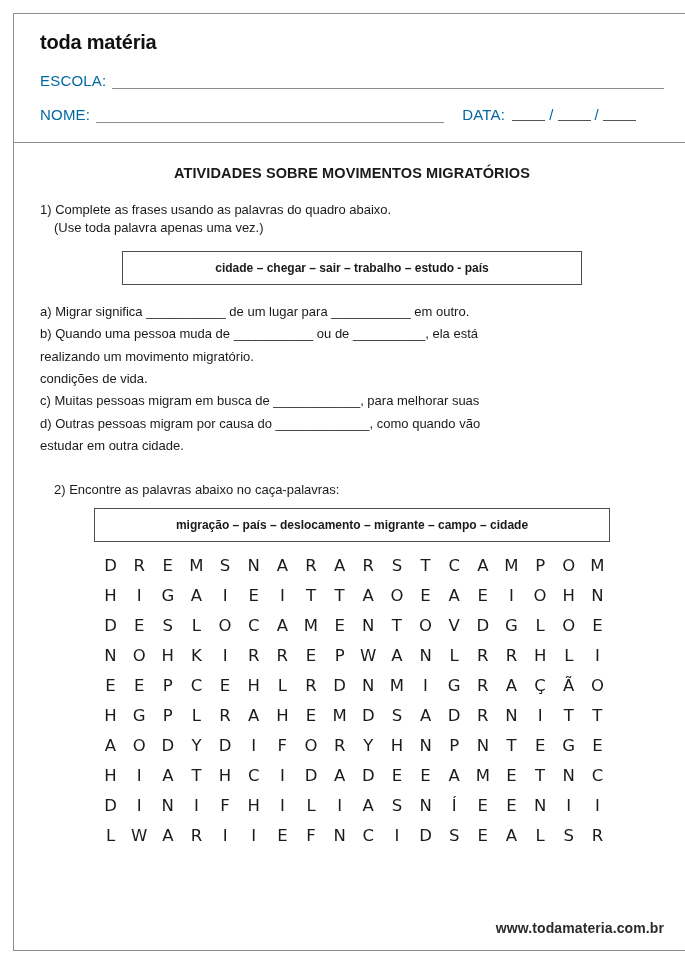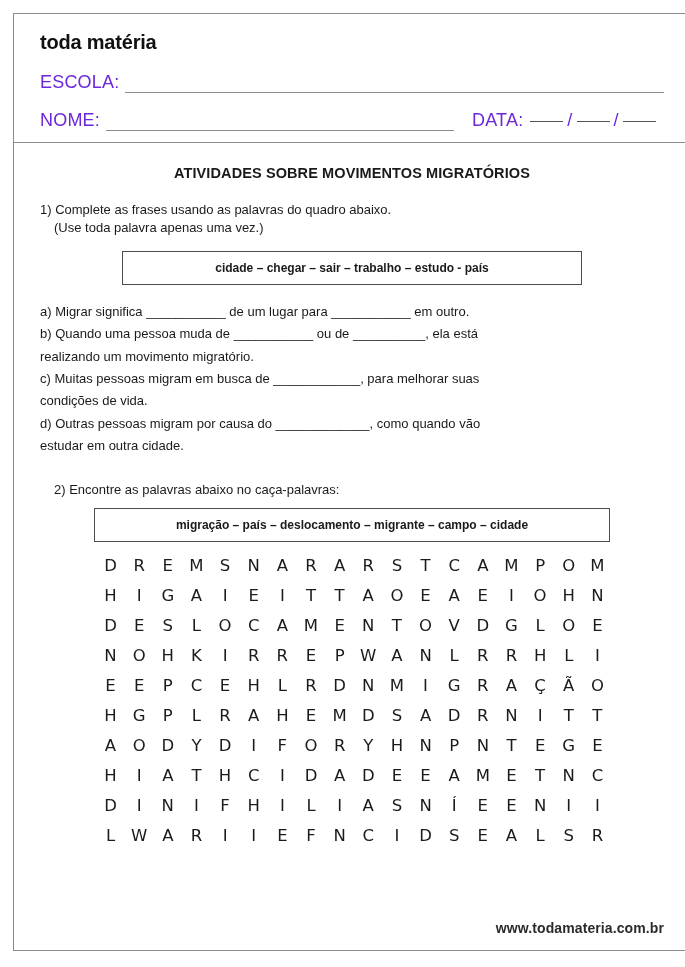--- a/index.html
+++ b/index.html
@@ -36,38 +36,38 @@
   .brand {
     font-size: 20px;
     font-weight: bold;
     letter-spacing: -0.2px;
     color: #111111;
     margin-bottom: 18px;
   }
   .field-row {
     display: flex;
     align-items: flex-end;
-    font-size: 18px;
-    color: #6d28d9;
+    font-size: 15px;
+    color: #0369a1;
     margin-bottom: 17px;
     letter-spacing: 0.2px;
   }
   .field-label {
     white-space: nowrap;
     padding-right: 6px;
   }
   .rule {
     flex: 1;
     border-bottom: 1px solid #8c8c8c;
     height: 11px;
   }
   .rule.short { flex: none; width: 348px; }
   .date-group {
     display: flex;
-    align-items: flex-start;
+    align-items: center;
     white-space: nowrap;
     padding-left: 18px;
   }
   .date-label { padding-right: 7px; }
   .date-blank {
     width: 33px;
     border-bottom: 1px solid #555555;
     height: 11px;
   }
   .slash { padding: 0 4px; }
@@ -174,22 +174,22 @@
 
     <div class="q-line">1) Complete as frases usando as palavras do quadro abaixo.</div>
     <div class="q-indent">(Use toda palavra apenas uma vez.)</div>
 
     <div class="wordbox wordbox-1">cidade – chegar – sair – trabalho – estudo - país</div>
 
     <div class="sentences">
       <div class="sentence">a) Migrar significa ___________ de um lugar para ___________ em outro.</div>
       <div class="sentence">b) Quando uma pessoa muda de ___________ ou de __________, ela está</div>
       <div class="sentence">realizando um movimento migratório.</div>
+      <div class="sentence">condições de vida.</div>
       <div class="sentence">c) Muitas pessoas migram em busca de ____________, para melhorar suas</div>
-      <div class="sentence">condições de vida.</div>
       <div class="sentence">d) Outras pessoas migram por causa do _____________, como quando vão</div>
       <div class="sentence">estudar em outra cidade.</div>
     </div>
 
     <div class="section-2">
       <div class="q-indent">2) Encontre as palavras abaixo no caça-palavras:</div>
       <div class="wordbox wordbox-2">migração – país – deslocamento – migrante – campo – cidade</div>
 
       <div class="grid" id="word-search-grid">
           <div class="grid-row">

